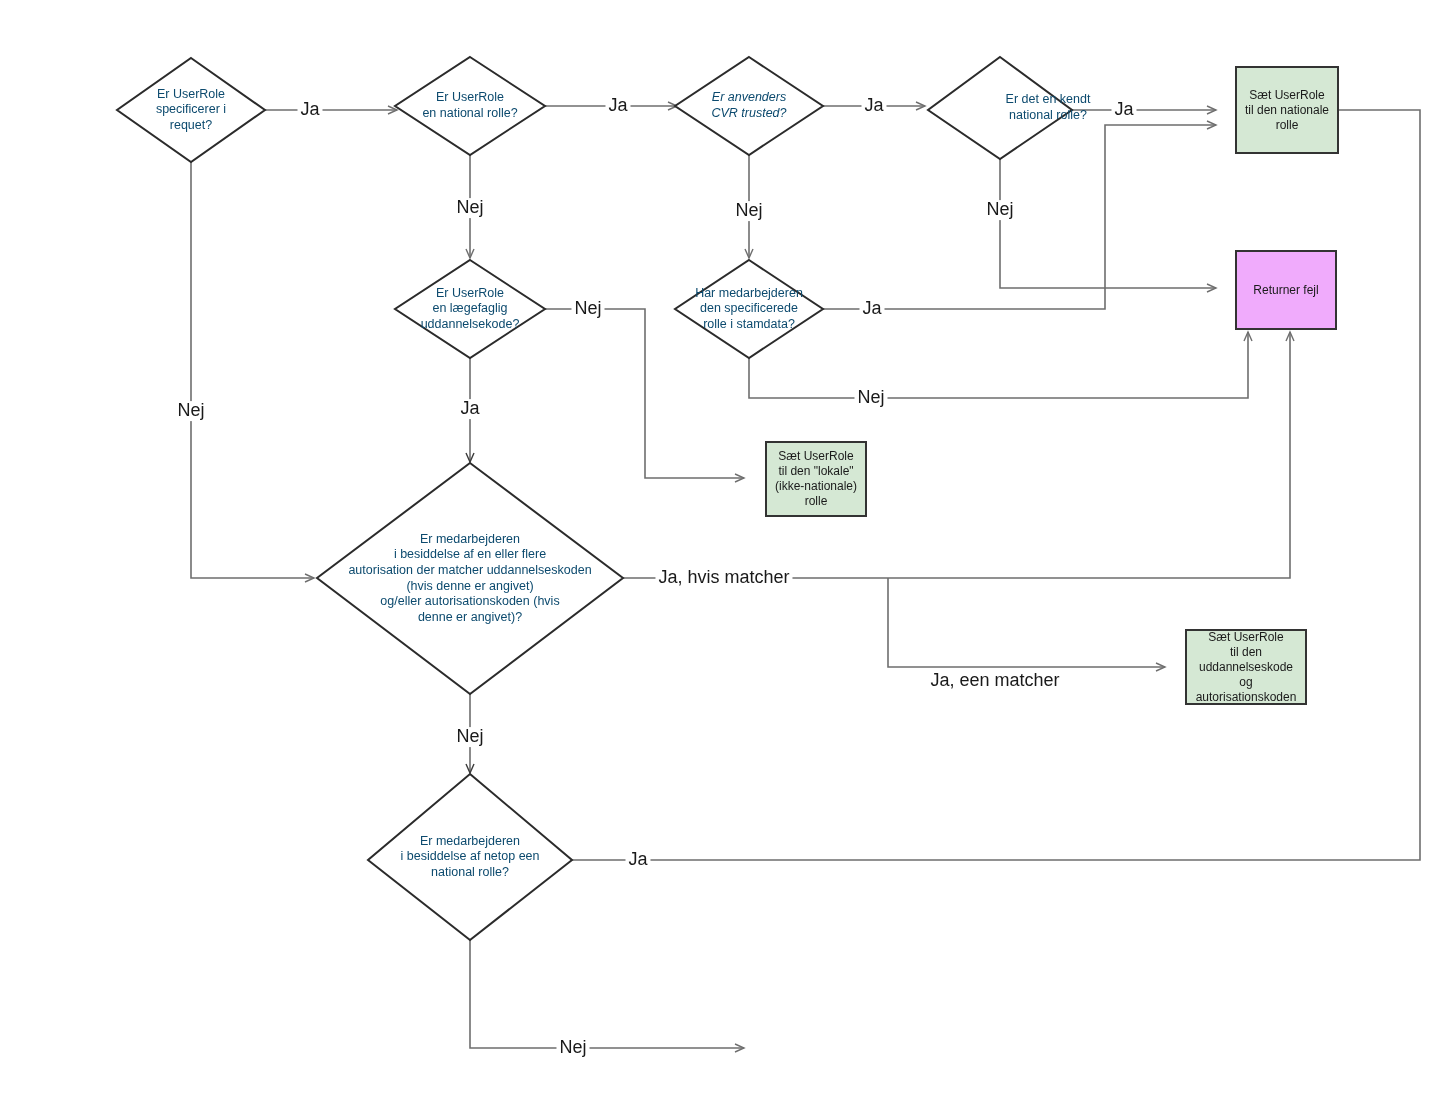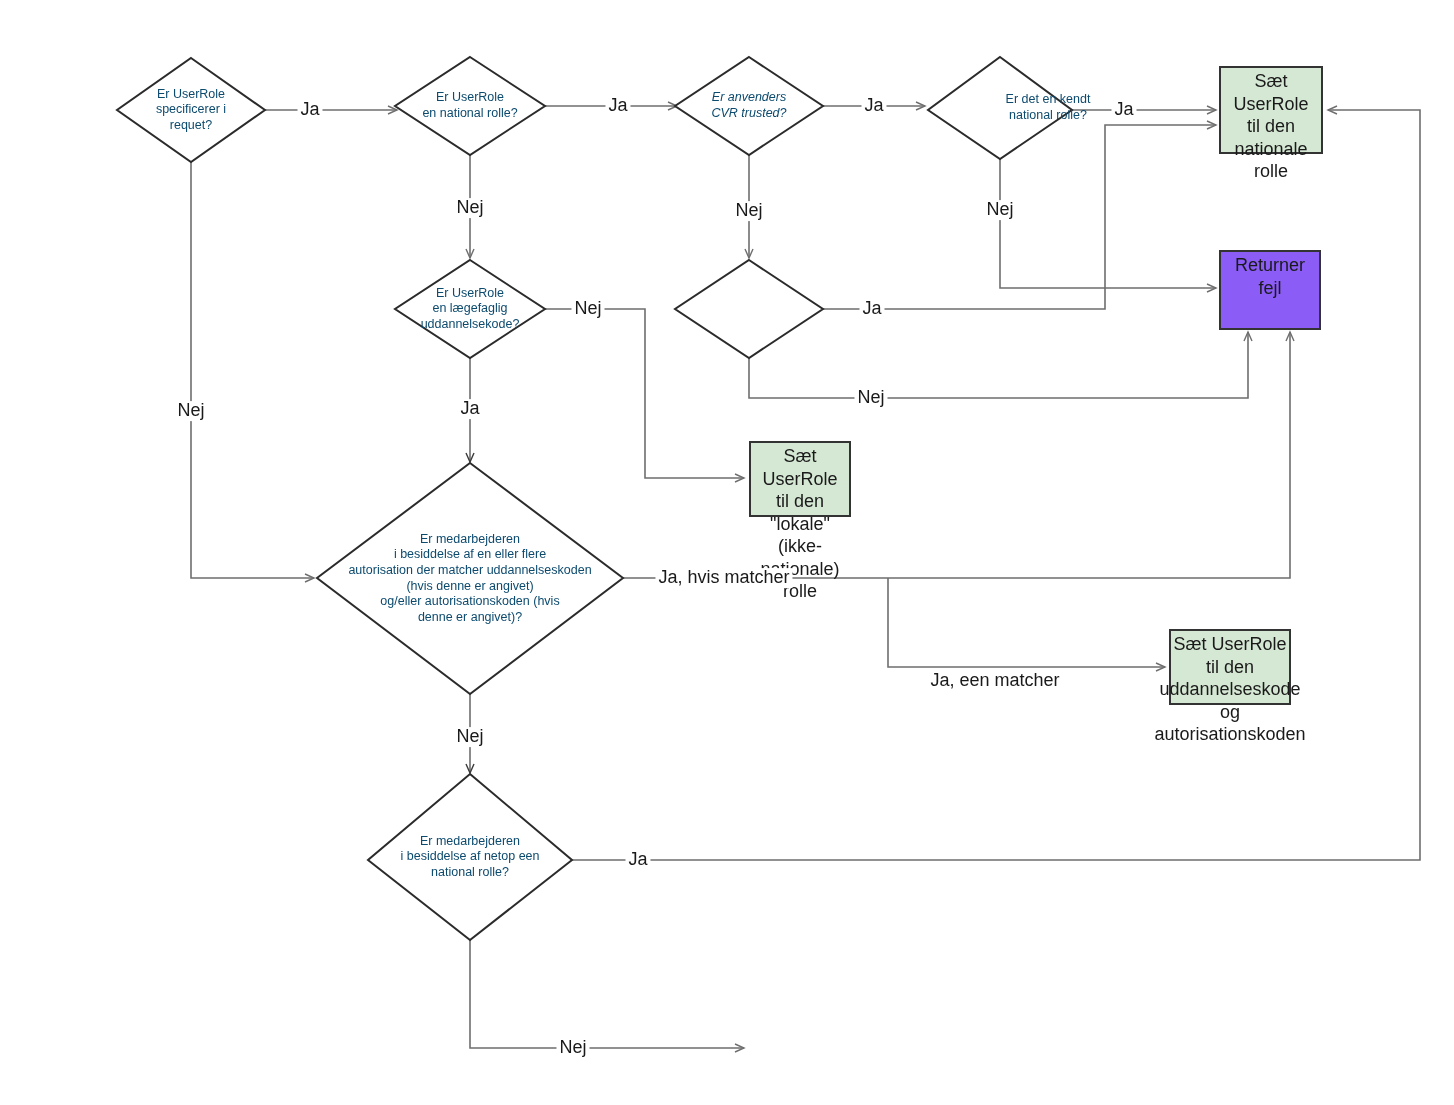--- a/index.html
+++ b/index.html
@@ -24,29 +24,30 @@
     pointer-events: none;
   }
   .node {
     position: absolute;
     box-sizing: border-box;
   }
   
   .box {
     border: 2px solid #333333;
     display: flex;
-    align-items: flex-start;
+    align-items: center;
     justify-content: center;
     text-align: center;
     line-height: 1.25;
-    font-size: 18px;
+    font-size: 12px;
     color: #1a1a1a;
+    margin-left: 16px;
   }
   .box-green { background: #d5e8d4; }
-  .box-red   { background: #8b5cf6; }
+  .box-red   { background: #f0abfc; }
   .box .txt { padding: 2px 4px; white-space: pre-line; }
 
   
   .diamond {
     display: flex;
     align-items: center;
     justify-content: center;
   }
   .diamond .txt {
     position: relative;
@@ -152,20 +153,25 @@
     <div class="txt">Er det en kendt
 national rolle?</div>
   </div>
 
   <div class="node diamond" style="left:395px;top:260px;width:150px;height:98px;">
     <div class="txt">Er UserRole
 en lægefaglig
 uddannelsekode?</div>
   </div>
 
+  <div class="node diamond" style="left:675px;top:260px;width:148px;height:98px;">
+    <div class="txt">Har medarbejderen
+den specificerede
+rolle i stamdata?</div>
+  </div>
 
   <div class="node diamond" style="left:317px;top:463px;width:306px;height:231px;">
     <div class="txt">Er medarbejderen
 i besiddelse af en eller flere
 autorisation der matcher uddannelseskoden
 (hvis denne er angivet)
 og/eller autorisationskoden (hvis
 denne er angivet)?</div>
   </div>
 

